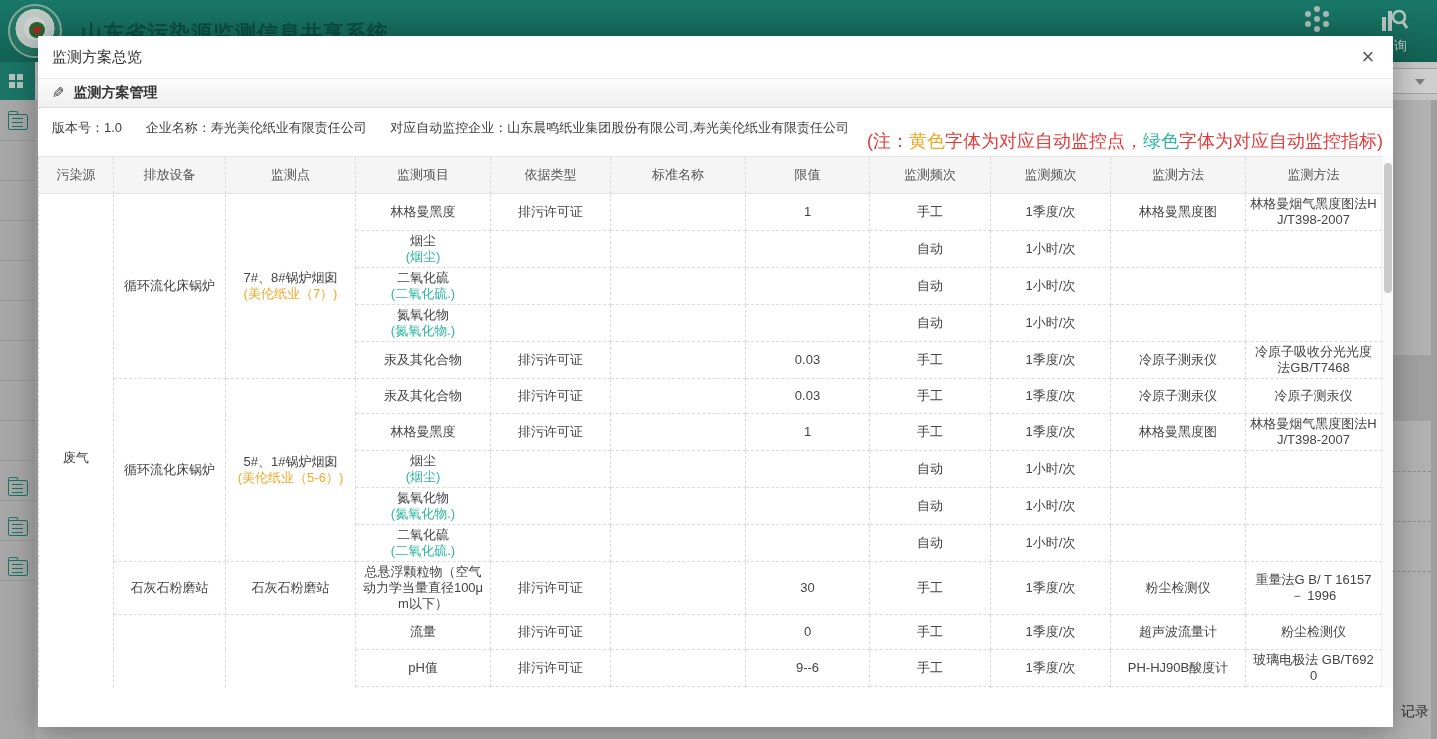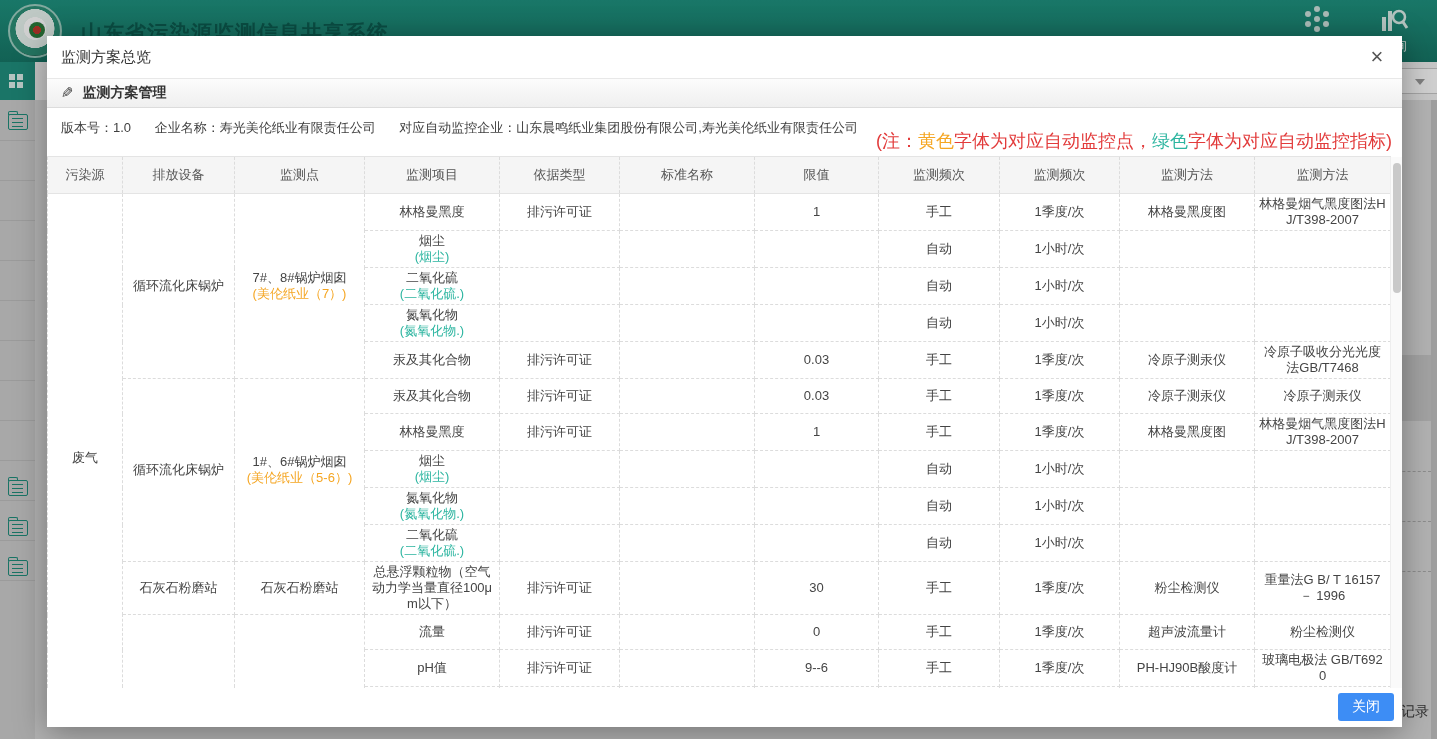--- a/index.html
+++ b/index.html
@@ -43,21 +43,21 @@
   .bg-cell { position:absolute; right:6px; width:44px; height:50px;
     border-bottom:1px dashed #adadad; border-left:1px dashed #adadad; }
   .records-text { position:absolute; right:8px; bottom:18px; font-size:14px; color:#3c3c3c; }
   .bg-dropdown { position:absolute; top:68px; left:1356px; width:86px; height:26px; background:#fdfdfd;
     border:1px solid #c9c9c9; border-radius:3px; z-index:1; }
   .bg-dropdown .caret { position:absolute; right:16px; top:10px; width:0; height:0;
     border-left:5px solid transparent; border-right:5px solid transparent; border-top:6px solid #9a9a9a; }
 
   
   .overlay { position:absolute; inset:0; background:rgba(0,0,0,0.18); z-index:5; }
-  .modal { position:absolute; left:47px; top:36px; width:1355px; height:691px; background:#fff;
+  .modal { position:absolute; left:38px; top:36px; width:1355px; height:691px; background:#fff;
     z-index:10; box-shadow:0 6px 30px rgba(0,0,0,0.35); }
   .modal-header { position:relative; height:42px; }
   .modal-title { position:absolute; left:14px; top:0; line-height:42px; font-size:15px; color:#333; }
   .modal-close { position:absolute; right:12px; top:8px; width:26px; height:26px; font-size:22px;
     line-height:26px; text-align:center; color:#555; cursor:pointer; }
   .section-bar { height:30px; background:linear-gradient(#fcfcfc,#efefef);
     border-top:1px solid #e8e8e8; border-bottom:1px solid #dcdcdc;
     display:flex; align-items:center; padding-left:14px; }
   .pen-icon { font-size:15px; color:#444; margin-right:9px; display:inline-block; transform:scaleX(-1); }
   .section-title { font-size:14px; font-weight:bold; color:#333; }
@@ -279,21 +279,21 @@
             <td></td>
             <td>0.03</td>
             <td>手工</td>
             <td>1季度/次</td>
             <td>冷原子测汞仪</td>
             <td>冷原子吸收分光光度法GB/T7468</td>
           </tr>
           <tr>
             <td rowspan="5">循环流化床锅炉</td>
             <td rowspan="5">
-              <div>1#、6#锅炉烟囱</div>
+              <div>5#、1#锅炉烟囱</div>
               <div class="orange">(美伦纸业（5-6）)</div>
             </td>
             <td>
               <div>汞及其化合物</div>
             </td>
             <td>排污许可证</td>
             <td></td>
             <td>0.03</td>
             <td>手工</td>
             <td>1季度/次</td>
@@ -403,16 +403,13 @@
             <td>红外光度测油仪</td>
             <td>冷原子吸收分光光</td>
           </tr>
         </tbody>
     </table>
   </div>
   <div class="vscroll">
     <div class="vscroll-thumb"></div>
   </div>
 
-  <div class="modal-footer">
-    <button class="close-btn">关闭</button>
-  </div>
 </div>
 
 </body></html>

